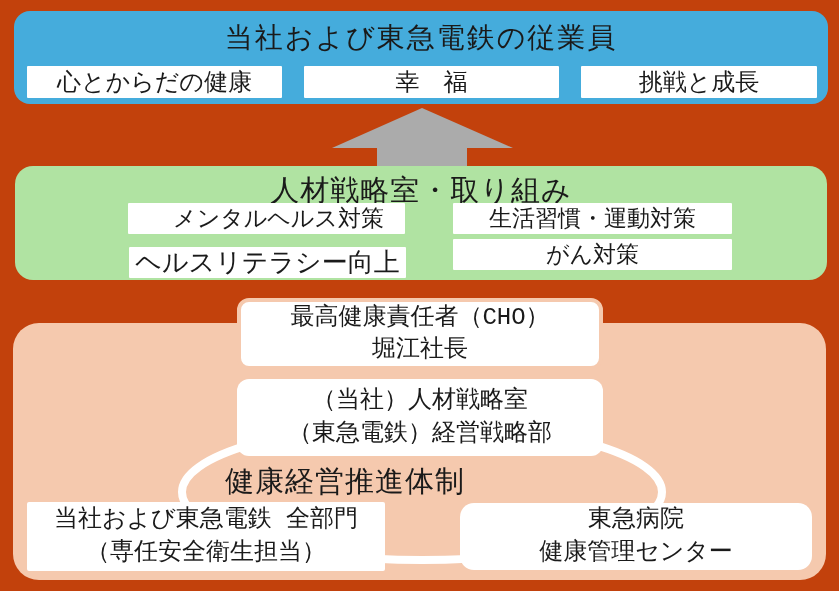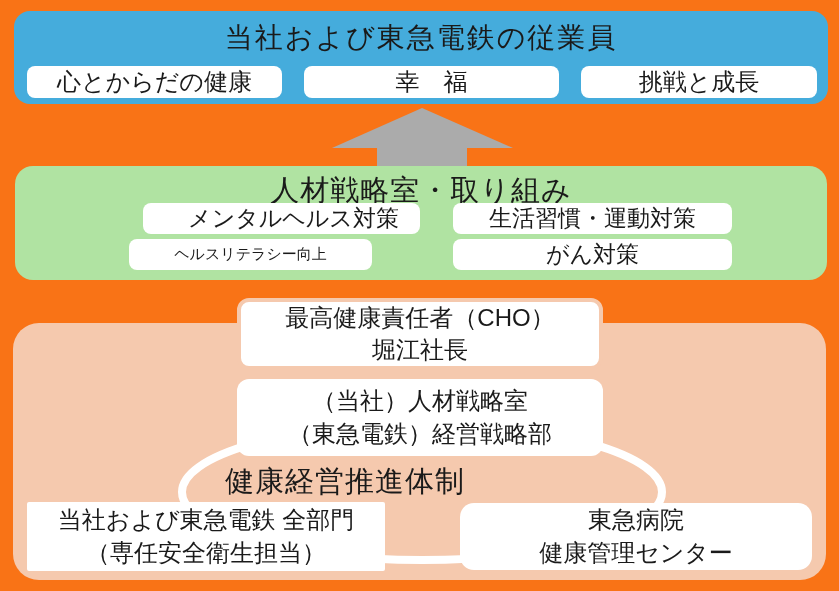--- a/index.html
+++ b/index.html
@@ -1,37 +1,37 @@
 <!DOCTYPE html>
 <html style="--blue: #45ACDC; --green: #B0E3A2; --orange: #F5C9AE; --arrow_gray: #ABABAB; --box_white: #FFFFFF; --text: #1A1A1A;"><head>
 <meta charset="utf-8">
 <style>
   html,body{margin:0;padding:0;background:#fff;}
   .canvas{
-    position:relative;width:839px;height:591px;background:#f97316;
-    font-family:Liberation Sans, sans-serif;color:#1a1a1a;
+    position:relative;width:839px;height:591px;background:#c2410c;
+    font-family:Liberation Mono, monospace;color:#1a1a1a;
     overflow:hidden;
   }
   .abs{position:absolute;box-sizing:border-box;}
   
   .blue-panel{left:14px;top:11px;width:814px;height:93px;background:var(--blue,#45ACDC);border-radius:16px;}
   .blue-title{left:0;top:8px;width:100%;text-align:center;font-size:28px;letter-spacing:2px;white-space:nowrap;}
-  .chip{background:#fff;border-radius:8px;display:flex;align-items:center;justify-content:center;
+  .chip{background:#fff;border-radius:1px;display:flex;align-items:center;justify-content:center;
         font-size:24px;white-space:nowrap;overflow:hidden;}
   .chip.b1{left:13px;top:55px;width:255px;height:32px;}
   .chip.b2{left:290px;top:55px;width:255px;height:32px;}
   .chip.b3{left:567px;top:55px;width:236px;height:32px;}
   
   .arrow-svg{left:332px;top:108px;width:181px;height:59px;}
   
   .green-panel{left:15px;top:166px;width:812px;height:114px;background:var(--green,#B0E3A2);border-radius:18px;}
   .green-title{left:0;top:5px;width:100%;text-align:center;font-size:29px;letter-spacing:1px;white-space:nowrap;}
-  .chip.g1{left:128px;top:37px;width:277px;height:31px;font-size:23px;padding-left:24px;}
+  .chip.g1{left:113px;top:37px;width:277px;height:31px;font-size:23px;padding-left:24px;}
   .chip.g2{left:438px;top:37px;width:279px;height:31px;font-size:23px;}
-  .chip.g3{left:114px;top:73px;width:243px;height:31px;font-size:15px;}
+  .chip.g3{left:114px;top:81px;width:277px;height:31px;font-size:26px;}
   .chip.g4{left:438px;top:73px;width:279px;height:31px;font-size:23px;}
   
   .orange-panel{left:13px;top:323px;width:813px;height:257px;background:var(--orange,#F5C9AE);border-radius:26px;z-index:1;}
   .ellipse-svg{left:174px;top:416px;width:496px;height:152px;z-index:2;}
   .card{background:#fff;border-radius:12px;z-index:3;display:flex;flex-direction:column;
         align-items:center;justify-content:center;text-align:center;font-size:24px;line-height:1.35;white-space:nowrap;}
   .card.cho{left:237px;top:298px;width:366px;height:72px;border:4px solid var(--orange,#F5C9AE);}
   .card.strategy{left:237px;top:379px;width:366px;height:77px;}
   .orange-title{left:13px;top:462px;width:664px;text-align:center;font-size:29px;letter-spacing:1px;z-index:3;white-space:nowrap;}
   .card.departments{left:27px;top:502px;width:358px;height:69px;border-radius:2px;}

